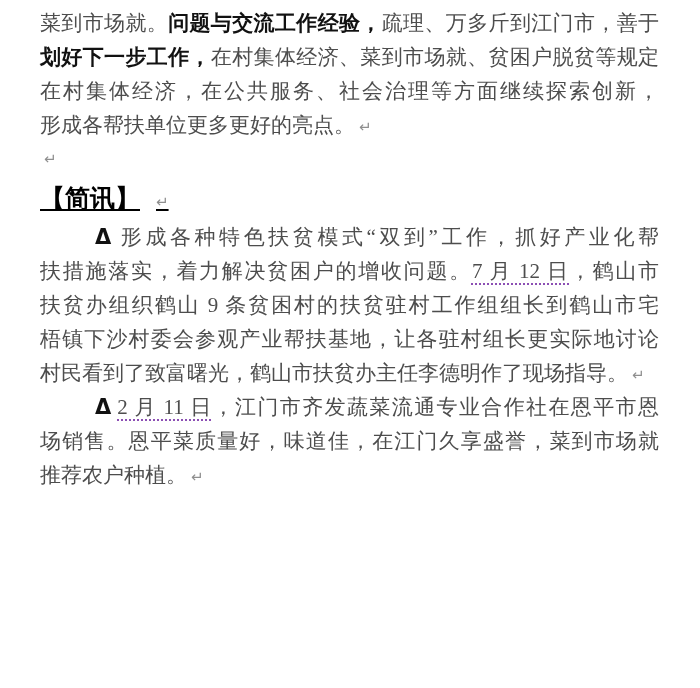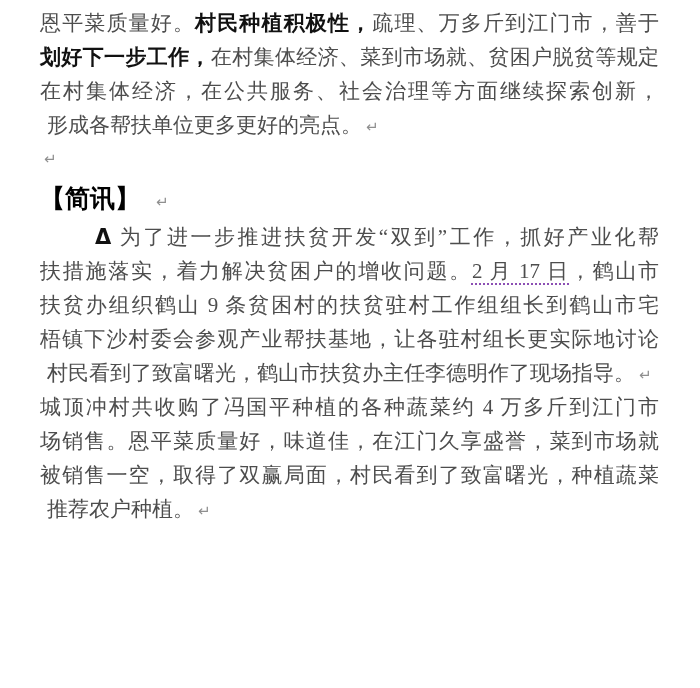--- a/index.html
+++ b/index.html
@@ -20,28 +20,29 @@
     position:absolute;left:40px;top:6px;width:619px;
   }
   .line{
     height:34px;line-height:34px;font-size:21px;
     color:var(--c-text);
     text-align:justify;text-align-last:justify;
     text-justify:inter-character;
     box-sizing:border-box;
     white-space:nowrap;
   }
-  .line.end{text-align-last:left;white-space:nowrap;margin-left:7px;}
+  .line.end{text-align-last:left;white-space:nowrap;}
   .line.indent{padding-left:55px;}
   .empty-line{height:34px;line-height:34px;text-align:left;}
   .heading-line{
     height:44px;line-height:44px;
     font-size:25px;font-weight:bold;color:var(--c-heading);
     text-align:left;
     font-family:"Liberation Sans","DejaVu Sans",sans-serif;
+    text-decoration:underline;
   }
   .b{font-weight:bold;color:var(--c-bold);}
   .u{
     text-decoration:underline dotted var(--c-underline);
     text-decoration-thickness:1.5px;
     text-underline-offset:5px;
   }
   .delta{
     font-weight:bold;color:var(--c-bold);
     margin-right:6px;
@@ -54,28 +55,27 @@
     font-weight:normal;
     font-family:"DejaVu Sans",sans-serif;
     text-decoration:none;
   }
   .heading-line .mark{margin-left:16px;}
 </style>
 </head>
 <body>
 
 <div class="doc">
-    <div class="line"><span>恩平菜质量好。</span><span class="b">村民种植积极性，</span><span>疏理、万多斤到江门市，善于</span></div>
+    <div class="line"><span>菜到市场就。</span><span class="b">问题与交流工作经验，</span><span>疏理、万多斤到江门市，善于</span></div>
     <div class="line"><span class="b">划好下一步工作，</span><span>在村集体经济、菜到市场就、贫困户脱贫等规定</span></div>
     <div class="line"><span>在村集体经济，在公共服务、社会治理等方面继续探索创新，</span></div>
     <div class="line end"><span>形成各帮扶单位更多更好的亮点。</span><span class="mark">↵</span></div>
     <div class="empty-line"><span class="mark">↵</span></div>
     <div class="heading-line"><span>【简讯】</span><span class="mark">↵</span></div>
-    <div class="line indent"><span class="delta">Δ</span><span>为了进一步推进扶贫开发“双到”工作，抓好产业化帮</span></div>
-    <div class="line"><span>扶措施落实，着力解决贫困户的增收问题。</span><span class="u">2 月 17 日</span><span>，鹤山市</span></div>
+    <div class="line indent"><span class="delta">Δ</span><span>形成各种特色扶贫模式“双到”工作，抓好产业化帮</span></div>
+    <div class="line"><span>扶措施落实，着力解决贫困户的增收问题。</span><span class="u">7 月 12 日</span><span>，鹤山市</span></div>
     <div class="line"><span>扶贫办组织鹤山 9 条贫困村的扶贫驻村工作组组长到鹤山市宅</span></div>
     <div class="line"><span>梧镇下沙村委会参观产业帮扶基地，让各驻村组长更实际地讨论</span></div>
     <div class="line end"><span>村民看到了致富曙光，鹤山市扶贫办主任李德明作了现场指导。</span><span class="mark">↵</span></div>
-    <div class="line"><span>城顶冲村共收购了冯国平种植的各种蔬菜约 4 万多斤到江门市</span></div>
+    <div class="line indent"><span class="delta">Δ</span><span class="u">2 月 11 日</span><span>，江门市齐发蔬菜流通专业合作社在恩平市恩</span></div>
     <div class="line"><span>场销售。恩平菜质量好，味道佳，在江门久享盛誉，菜到市场就</span></div>
-    <div class="line"><span>被销售一空，取得了双赢局面，村民看到了致富曙光，种植蔬菜</span></div>
     <div class="line end"><span>推荐农户种植。</span><span class="mark">↵</span></div>
   </div>
 
 </body></html>

